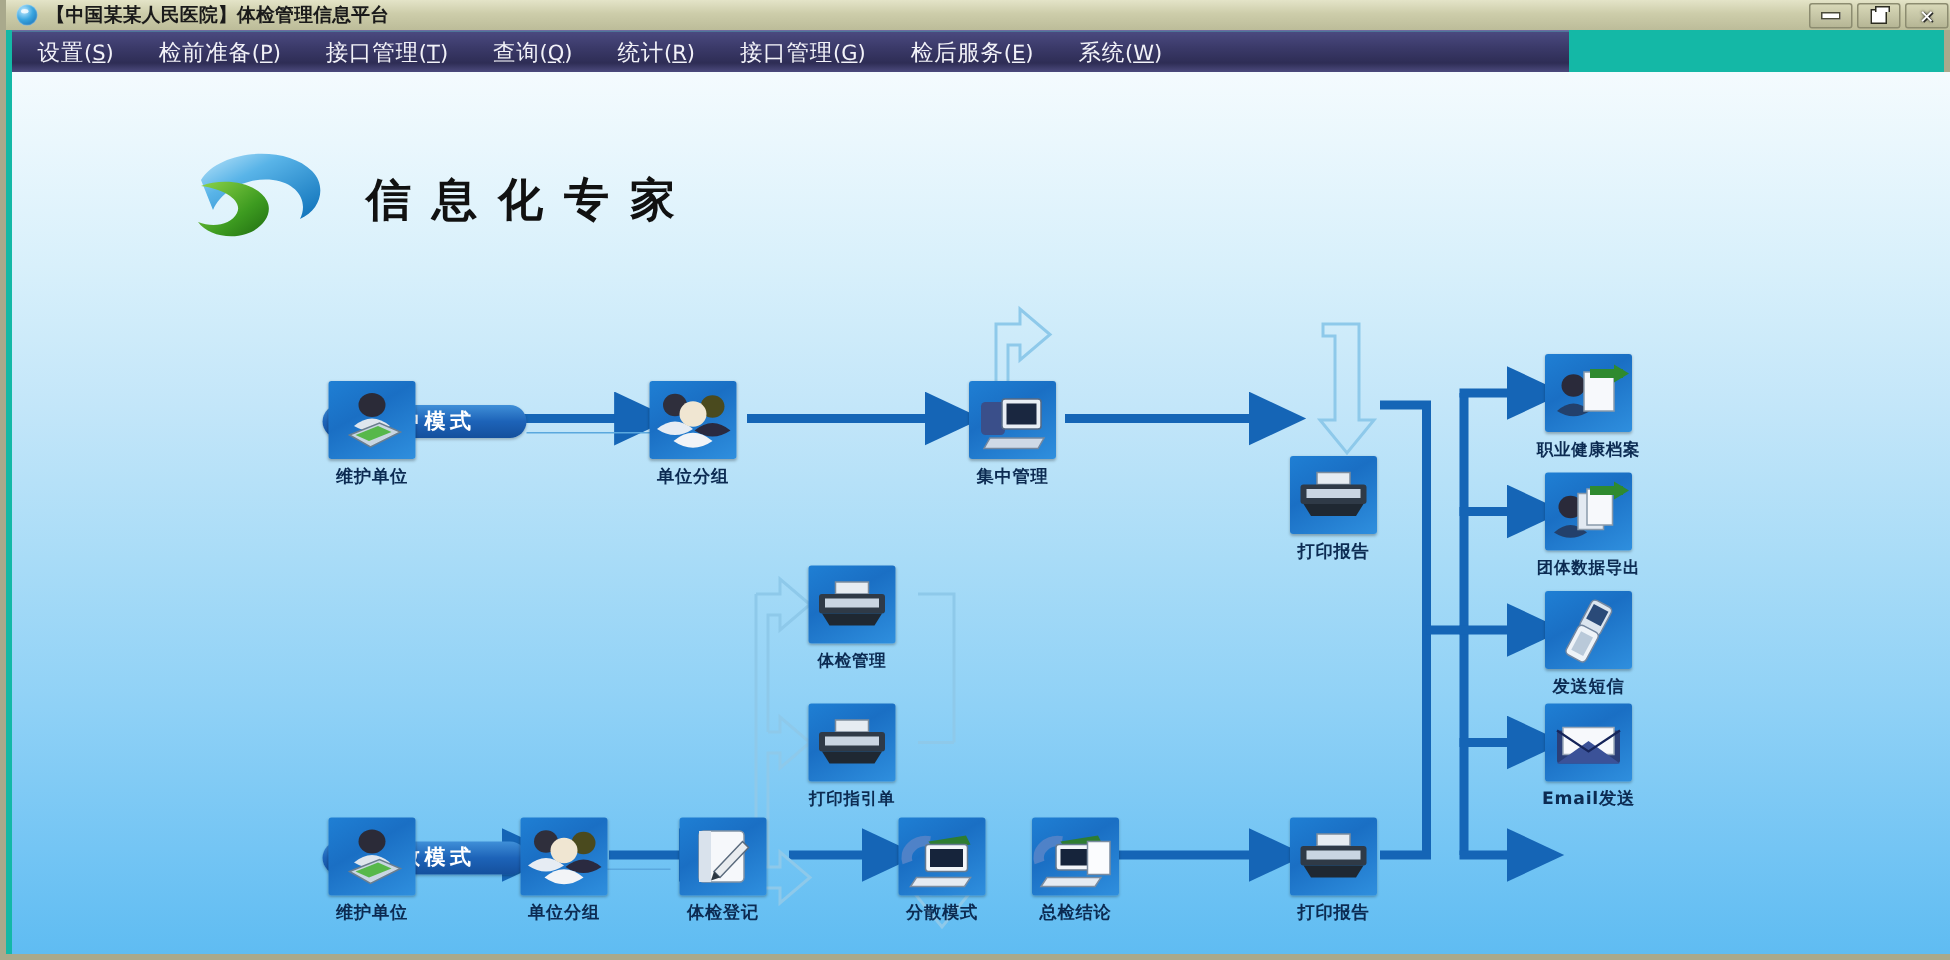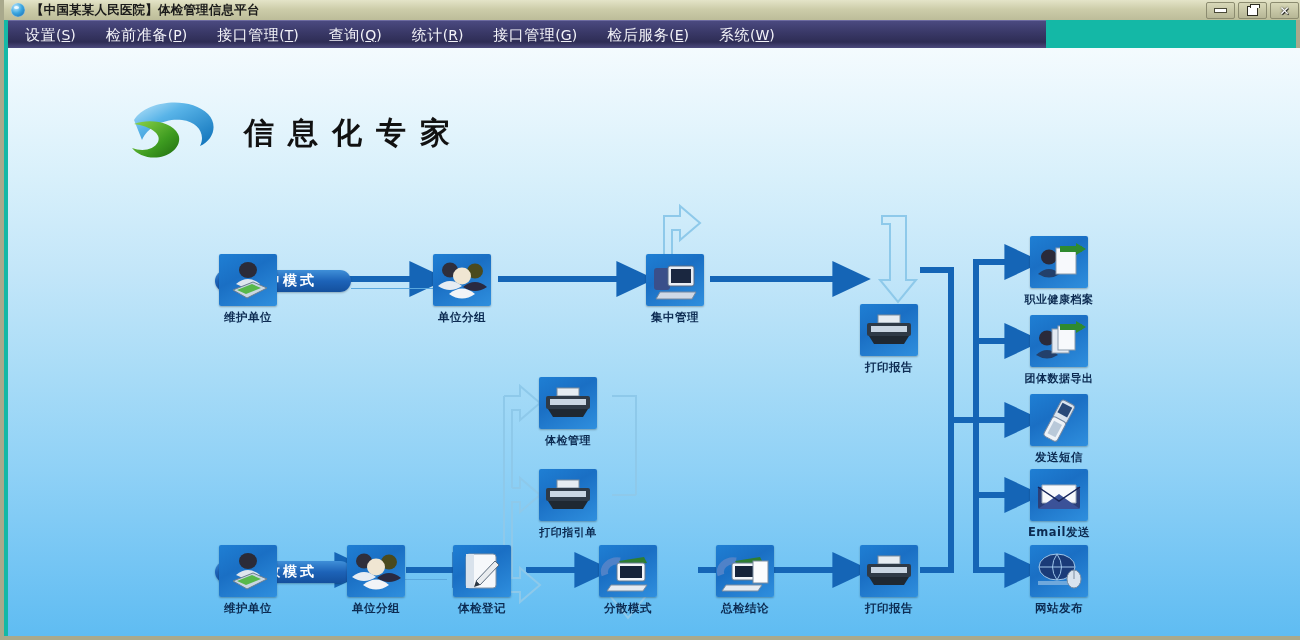--- a/index.html
+++ b/index.html
@@ -339,21 +339,21 @@
           <path d="M6,30 a13,11 0 0 1 15,-14" fill="none" stroke="#4f82c8" stroke-width="7"></path>
           <path d="M20,16 L45,12 L48,18 L24,22 Z" fill="#2e7d32"></path>
           <rect x="18" y="18" width="28" height="18" rx="2" fill="#f3f6fa" stroke="#657a90"></rect>
           <rect x="21" y="21" width="22" height="12" fill="#16243b"></rect>
           <path d="M12,40 L48,40 L44,46 L8,46 Z" fill="#e5ebf2" stroke="#7b8ca0"></path>
         </svg>
       </div>
       <div class="cap">分散模式</div>
     </div>
 
-    <div class="node" style="left:708px;top:497px;">
+    <div class="node" style="left:680px;top:497px;">
       <div class="tile">
         <svg width="58" height="52" viewBox="0 0 58 52">
           <path d="M5,30 a13,11 0 0 1 15,-14" fill="none" stroke="#4f82c8" stroke-width="7"></path>
           <path d="M19,16 L44,12 L47,18 L23,22 Z" fill="#2e7d32"></path>
           <rect x="16" y="18" width="24" height="17" rx="2" fill="#f3f6fa" stroke="#657a90"></rect>
           <rect x="19" y="21" width="18" height="11" fill="#16243b"></rect>
           <rect x="37" y="16" width="15" height="22" fill="#fbfcfe" stroke="#7b8ca0"></rect>
           <path d="M10,40 L46,40 L42,46 L6,46 Z" fill="#e5ebf2" stroke="#7b8ca0"></path>
         </svg>
       </div>
@@ -418,28 +418,15 @@
             <rect x="22" y="6" width="15" height="21" rx="3" fill="#dbe5ef" stroke="#7487a0"></rect>
             <rect x="24" y="9" width="11" height="11" fill="#2a4a78"></rect>
             <rect x="22" y="25" width="15" height="22" rx="3" fill="#eef3f8" stroke="#7487a0"></rect>
             <rect x="25" y="29" width="9" height="14" fill="#b9c9d9"></rect>
           </g>
         </svg>
       </div>
       <div class="cap">发送短信</div>
     </div>
 
-    <div class="node" style="left:1022px;top:497px;">
-      <div class="tile">
-        <svg width="58" height="52" viewBox="0 0 58 52">
-          <ellipse cx="27" cy="22" rx="18" ry="13" fill="#1a3b78"></ellipse>
-          <ellipse cx="27" cy="22" rx="18" ry="13" fill="none" stroke="#9fc6ea"></ellipse>
-          <path d="M9,22 H45 M27,9 q9,13 0,26 M27,9 q-9,13 0,26" fill="none" stroke="#9fc6ea"></path>
-          <rect x="8" y="36" width="32" height="4" fill="#6fa8dc"></rect>
-          <ellipse cx="44" cy="34" rx="7" ry="9" fill="#d8e3ee" stroke="#7c8da0"></ellipse>
-          <path d="M44,25 v9" stroke="#7c8da0"></path>
-        </svg>
-      </div>
-      <div class="cap">网站发布</div>
-    </div>
 
   </div>
 </div>
 
 </body></html>

